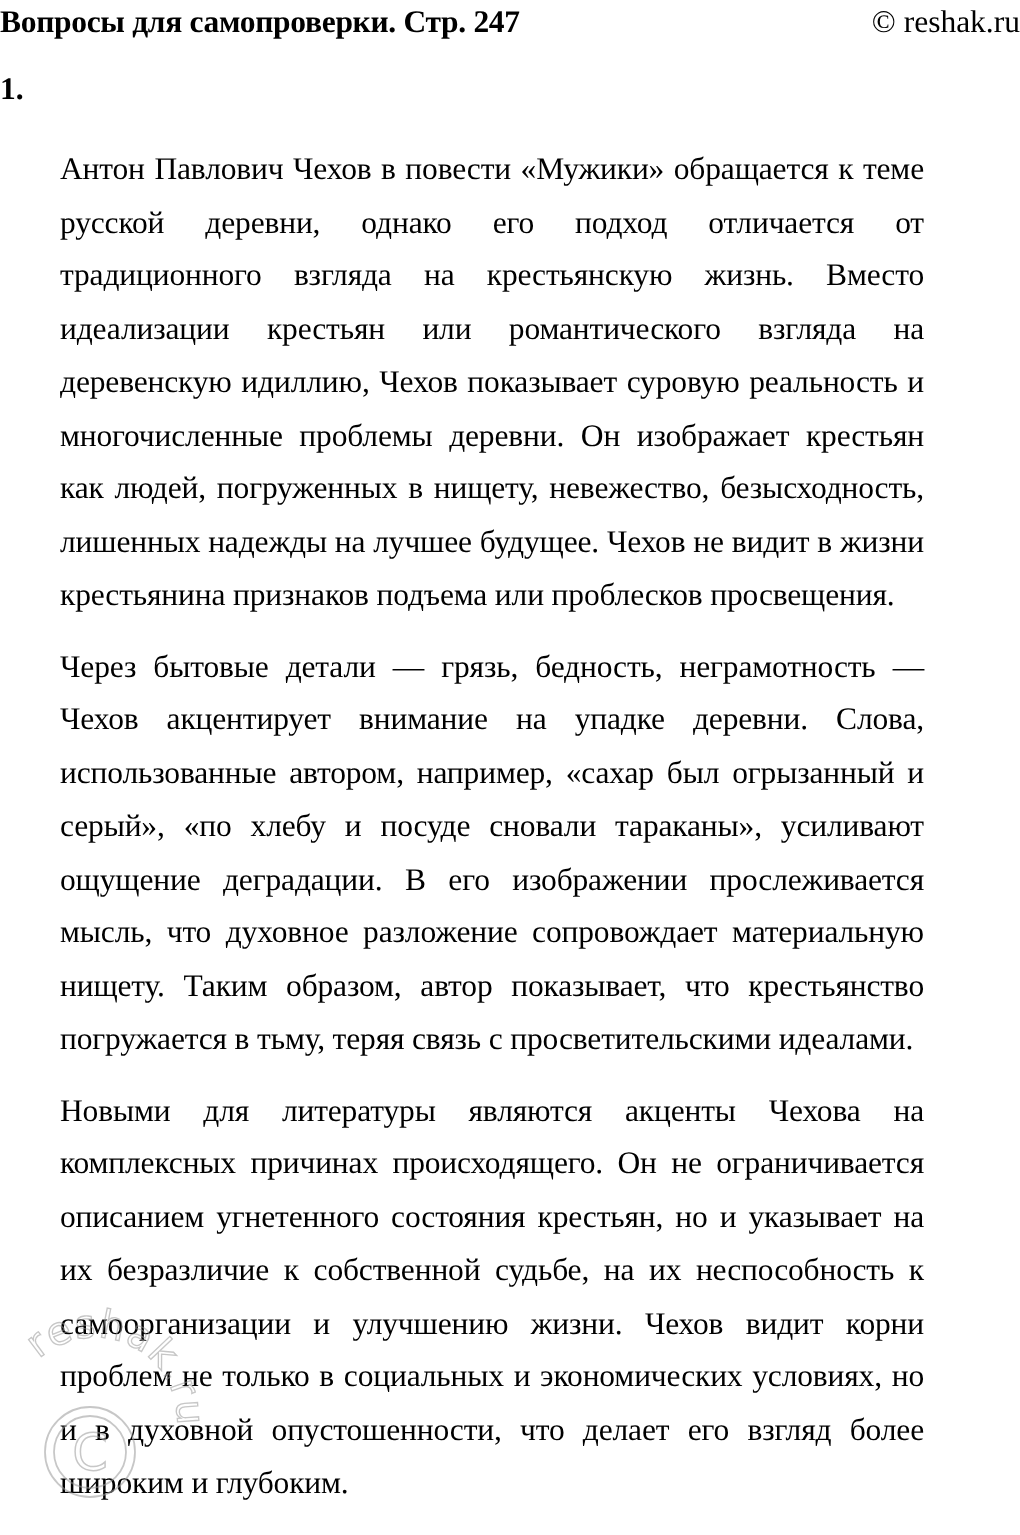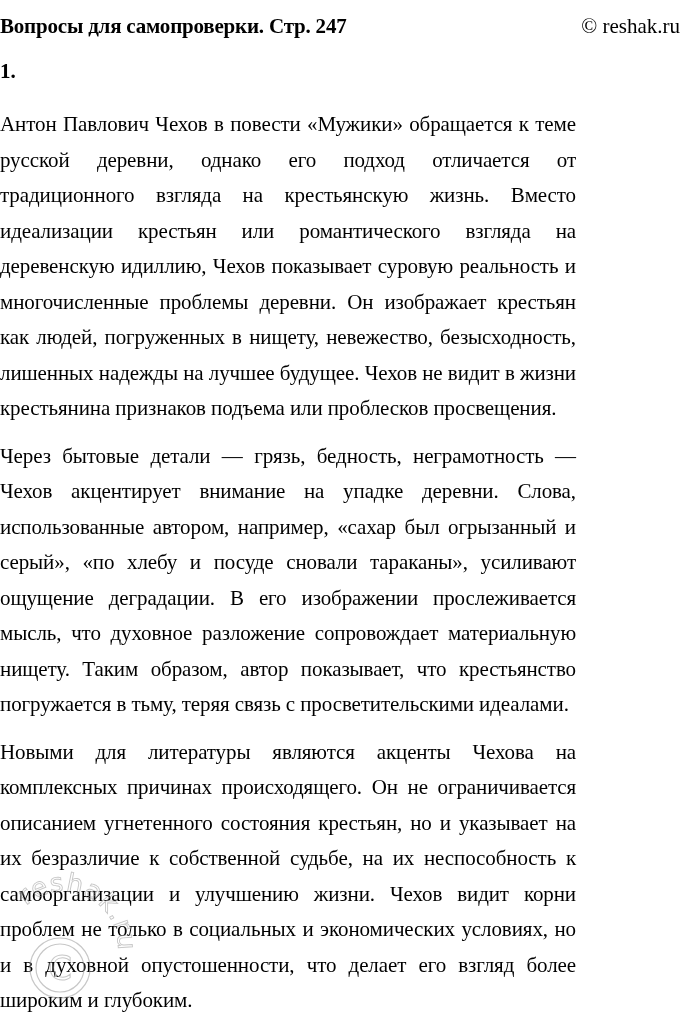--- a/index.html
+++ b/index.html
@@ -11,21 +11,21 @@
       width: 680px;
       height: 1023px;
       overflow: hidden;
       position: relative;
       font-family: "Liberation Serif", "DejaVu Serif", serif;
       color: #000000;
     }
     .page {
       position: absolute;
       left: 0;
-      top: 16px;
+      top: 4px;
       width: 680px;
     }
     .header {
       position: relative;
       height: 30px;
     }
     .header-title {
       position: absolute;
       left: 0;
       top: -2px;
@@ -46,20 +46,21 @@
       left: 0;
       top: 43px;
       font-weight: bold;
       font-size: 21px;
     }
     .body-text {
       position: absolute;
       left: 0;
       top: 91px;
       width: 576px;
+      padding-left: 40px;
     }
     .para {
       margin: 0 0 12px 0;
       font-size: 21px;
       line-height: 35.5px;
       text-align: justify;
       letter-spacing: -0.1px;
     }
     .watermark {
       position: absolute;

